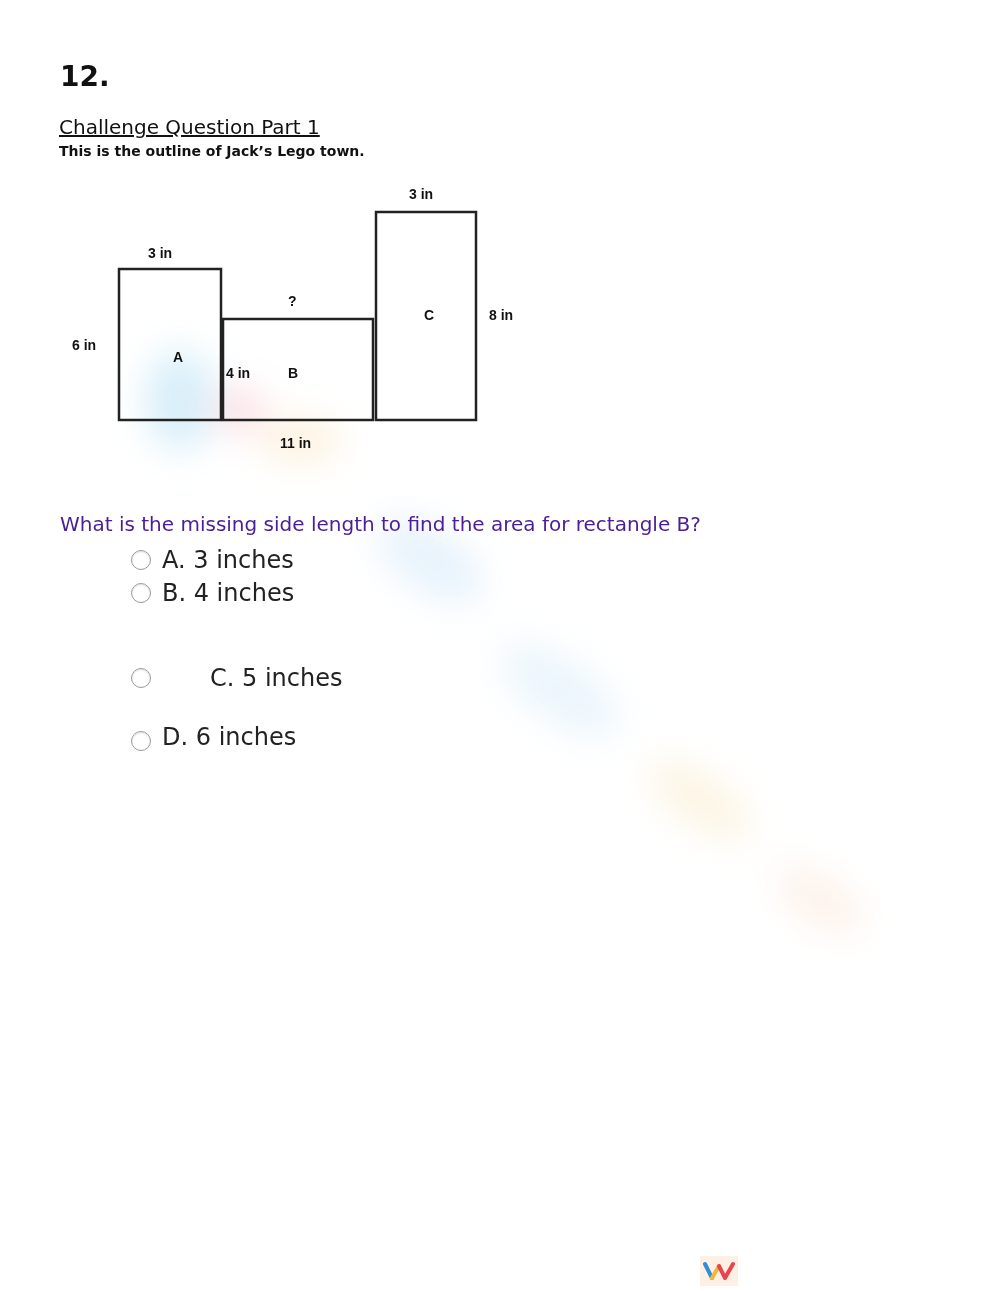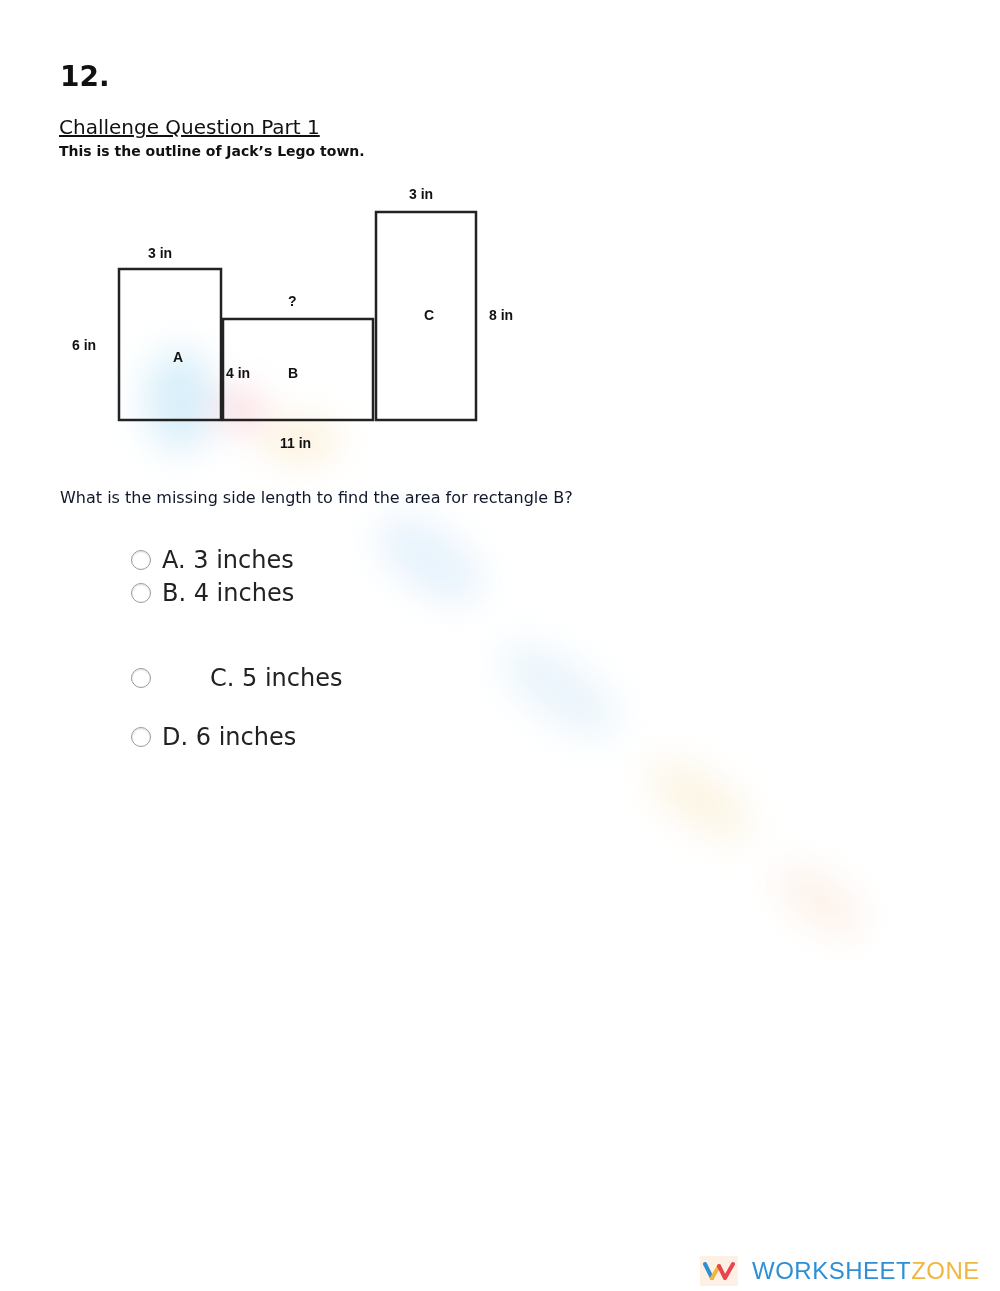--- a/index.html
+++ b/index.html
@@ -3,21 +3,21 @@
 <meta charset="utf-8">
 <style>
   html, body { margin:0; padding:0; }
   body { width:1000px; height:1291px; background:#ffffff; position:relative; overflow:hidden; font-family:"DejaVu Sans", sans-serif; color:#111; }
   .qnum { position:absolute; left:60px; top:60px; font-weight:bold; font-size:28px; }
   .title { position:absolute; left:59px; top:115px; font-weight:normal; font-size:20px; text-decoration:underline; }
   .subtitle { position:absolute; left:59px; top:143px; font-weight:bold; font-size:14px; }
   .diagram { position:absolute; left:0; top:0; width:1000px; height:470px; pointer-events:none; }
   .diagram .lbl { font-family:"Liberation Sans", sans-serif; font-weight:bold; font-size:14px; fill:#111; }
   .watermark { position:absolute; left:0; top:0; width:1000px; height:1291px; pointer-events:none; }
-  .question { position:absolute; left:60px; top:488px; font-size:16px; color:#0f172a; font-family:"DejaVu Sans", sans-serif; }
+  .question { position:absolute; left:60px; top:512px; font-size:20px; color:#4c1d95; font-family:"DejaVu Sans", sans-serif; }
   .option { position:absolute; left:131px; display:flex; align-items:center; font-size:24px; color:#222; cursor:pointer; }
   .radio { width:20px; height:20px; border-radius:50%; border:1.5px solid #9a9a9a; box-sizing:border-box; background:#fff; margin-right:11px; box-shadow: inset 0 1px 2px rgba(0,0,0,0.12); }
   .logo { position:absolute; left:700px; top:1256px; display:flex; align-items:center; }
   .logo-mark { width:38px; height:30px; background:#fdf1e6; display:flex; align-items:center; justify-content:center; margin-right:14px; }
   .logo-text { font-family:"Liberation Sans", sans-serif; font-size:24px; letter-spacing:0.5px; }
   .logo-text .w1 { color:#2e8fd6; }
   .logo-text .w2 { color:#f0b640; }
 </style>
 </head>
 <body>
@@ -68,27 +68,26 @@
   <span>A. 3 inches</span>
 </div>
 <div class="option" style="top:579px;text-align:right;">
   <span class="radio"></span>
   <span>B. 4 inches</span>
 </div>
 <div class="option" style="top:664px;gap:48px;">
   <span class="radio"></span>
   <span>C. 5 inches</span>
 </div>
-<div class="option" style="top:723px;">
+<div class="option" style="top:723px;align-items:flex-end;">
   <span class="radio"></span>
   <span>D. 6 inches</span>
 </div>
 
 <div class="logo">
   <span class="logo-mark">
     <svg width="32" height="22" viewBox="0 0 32 22">
       <path d="M2 4 L9 18" stroke="#2e8fd6" stroke-width="4" stroke-linecap="round"></path>
       <path d="M9 18 L16 6" stroke="#f0b640" stroke-width="4" stroke-linecap="round"></path>
       <path d="M16 6 L22 18 L30 4" stroke="#e8454f" stroke-width="4" stroke-linecap="round" stroke-linejoin="round" fill="none"></path>
     </svg>
   </span>
-  <span class="logo-text"><span class="w1">WORKSHEET</span><span class="w2">ZONE</span></span>
 </div>
 
 </body></html>

